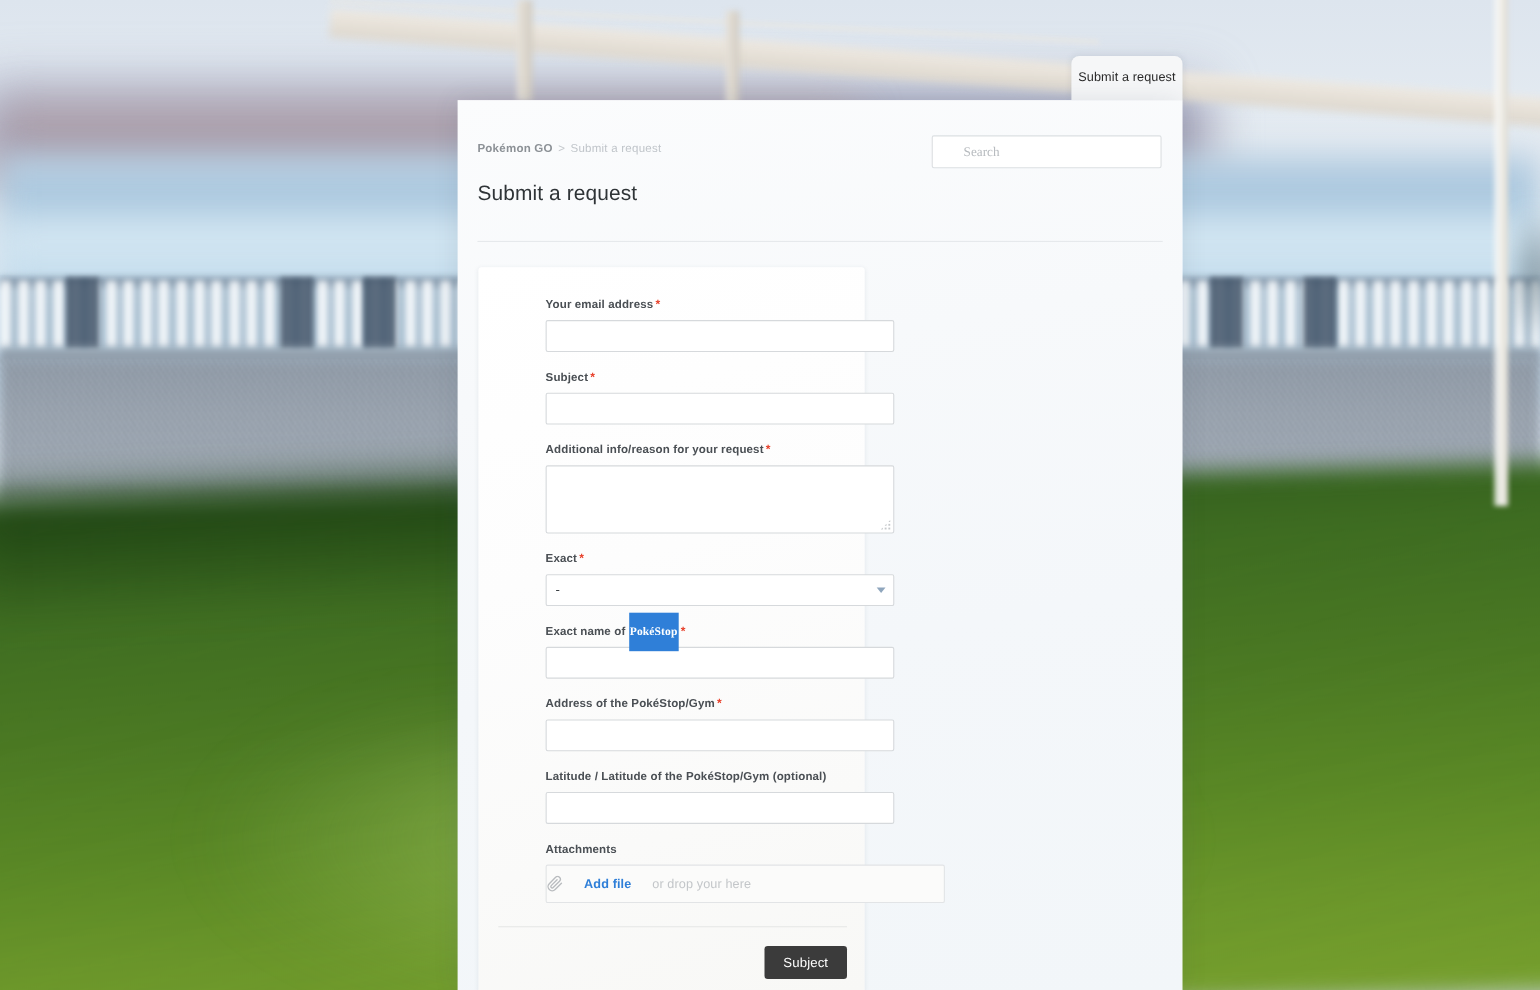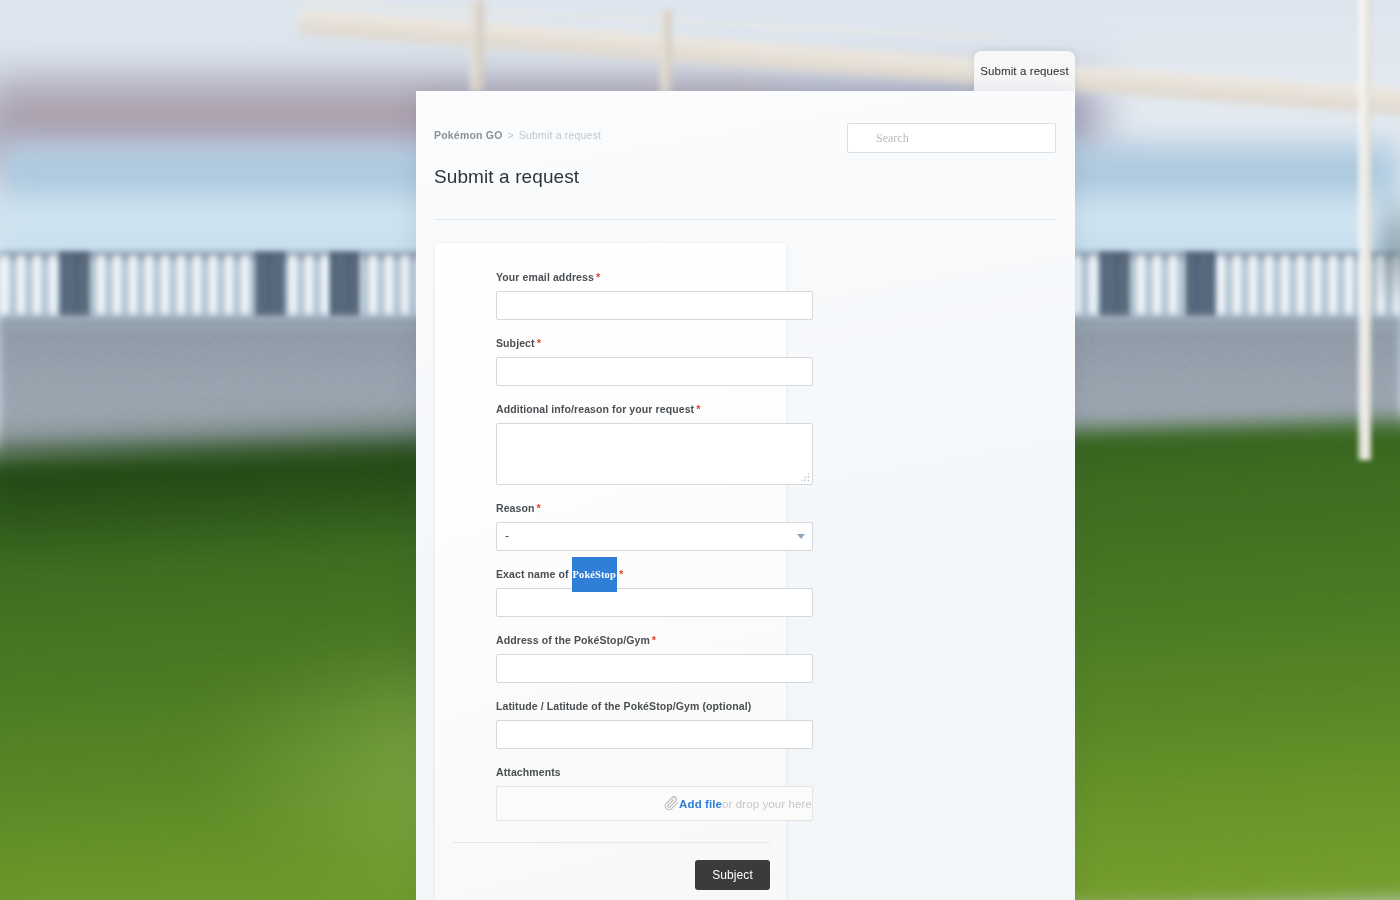--- a/index.html
+++ b/index.html
@@ -272,26 +272,26 @@
   .select-caret {
     position: absolute; right: 8px; top: 12px;
     width: 0; height: 0;
     border-left: 4px solid transparent;
     border-right: 4px solid transparent;
     border-top: 5px solid #8fa6bd;
     pointer-events: none;
   }
 
   #attachments-dropzone {
-    width: 317px; height: 35px;
+    width: 363px; height: 35px;
     background: #fbfbfa;
     border: 1px solid #e2e4e6;
     border-radius: 2px;
-    display: flex; align-items: center; justify-content: flex-end;
-    gap: 0;
+    display: flex; align-items: center; justify-content: flex-start;
+    gap: 19px;
     cursor: pointer;
   }
   #paperclip-icon { display: block; }
   #add-file-link {
     font-size: 11.5px; color: #2f7fd8; font-weight: bold; letter-spacing: .1px;
   }
   #drop-hint { font-size: 11.5px; color: #c3c6c9; letter-spacing: .1px; }
 
   #form-divider {
     width: 317px; height: 1px; background: #e7e8e6;
@@ -384,21 +384,21 @@
         <span>Additional info/reason for your request</span><span class="req-star">*</span>
       </label>
       <div class="textarea-wrap">
         <textarea class="text-area" style=""></textarea>
         <span class="resize-grip"></span>
       </div>
     </div>
 
     <div class="field">
       <label class="field-label">
-        <span>Reason</span><span class="req-star">*</span>
+        <span>Exact</span><span class="req-star">*</span>
       </label>
       <div class="select-wrap">
         <div class="select-input">-</div>
         <span class="select-caret"></span>
       </div>
     </div>
 
     <div class="field">
       <label class="field-label"><span>Exact name of </span><span class="sel-text">PokéStop</span><span class="req-star">*</span></label>
       <input class="text-input" type="text" style="">

